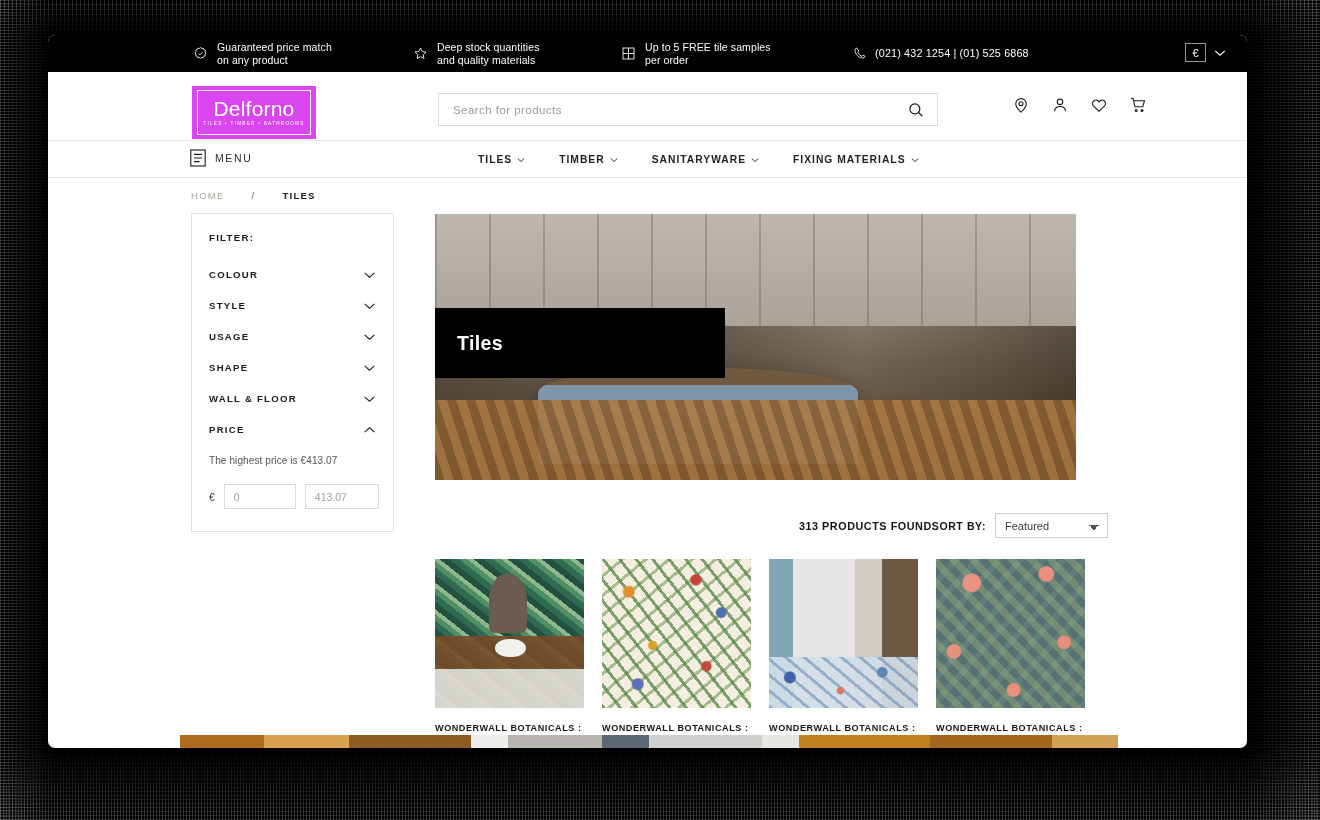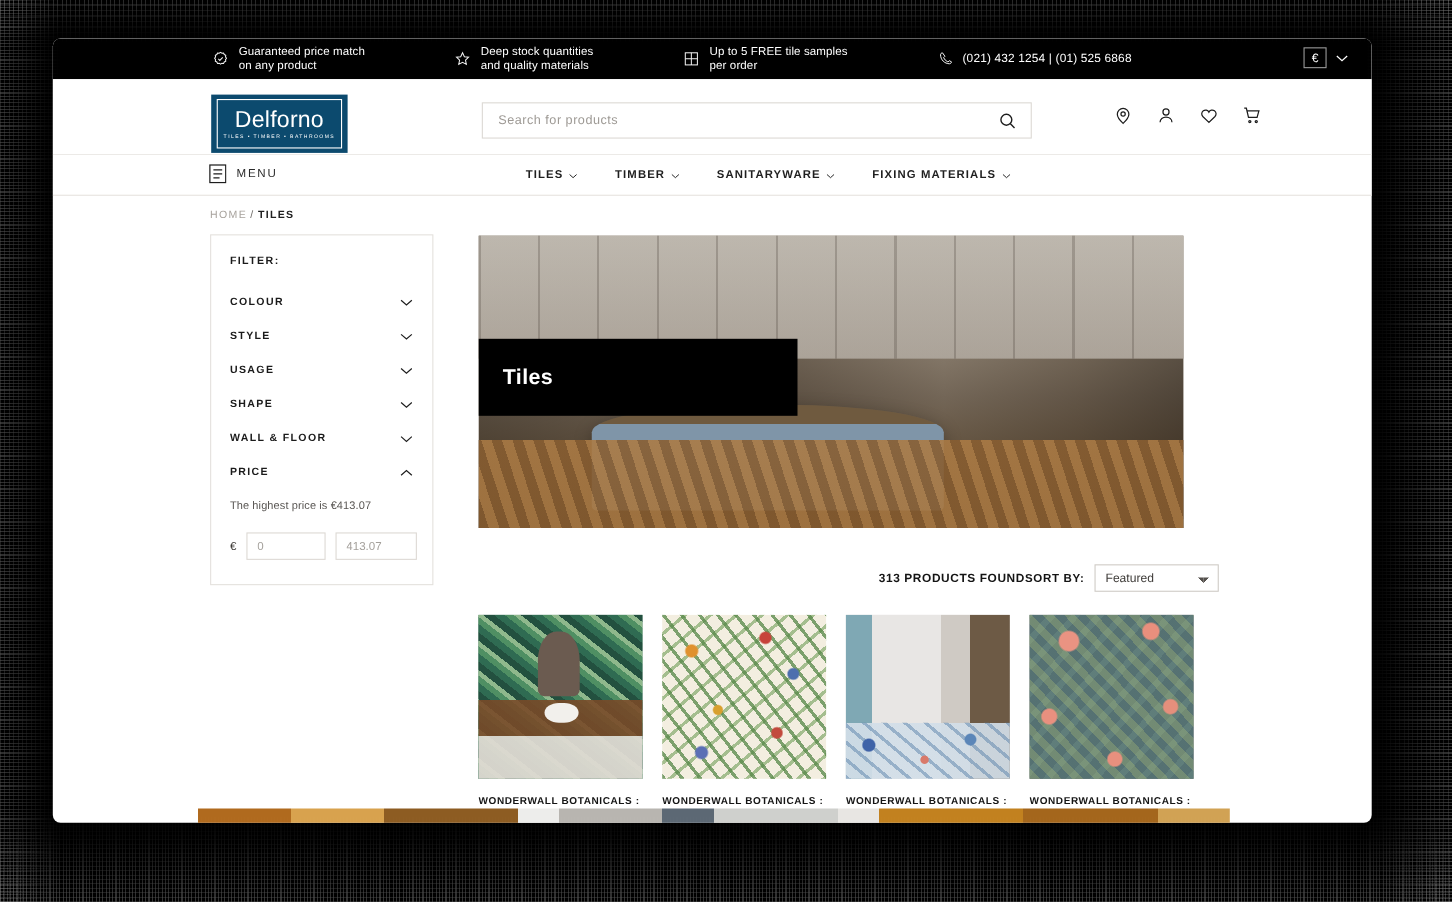--- a/index.html
+++ b/index.html
@@ -115,21 +115,21 @@
     height: 69px;
     background: #fff;
     display: flex;
     align-items: center;
     position: relative;
     border-bottom: 1px solid #eceae7;
   }
   #logo {
     position: absolute; left: 144px; top: 14px;
     width: 124px; height: 53px;
-    background: #0c4a6e;
+    background: #d946ef;
     display: flex; flex-direction: column;
     align-items: center; justify-content: center;
     padding: 4px 5px;
   }
   #logo .lg-inner {
     border: 1px solid #fff;
     width: 100%; height: 100%;
     display: flex; flex-direction: column;
     align-items: center; justify-content: center;
     padding-bottom: 1px;
@@ -194,21 +194,21 @@
     color: #1f1f1f; cursor: pointer; white-space: nowrap;
   }
   .nav-link .nv-chev { width: 8px; height: 6px; }
 
   
   #breadcrumb {
     position: relative;
     height: 35px;
     display: flex; align-items: center;
     padding-left: 143px;
-    font-size: 9.6px; letter-spacing: 1.2px;
+    font-size: 9.6px; letter-spacing: 1.2px; gap: 24px;
   }
   #bc-home { color: #a8a39d; cursor: pointer; }
   #bc-sep { color: #6d6a66; margin: 0 3px; }
   #bc-cur { color: #1f1f1f; font-weight: 700; }
 
   
   #page-body {
     display: flex;
     padding: 0 0 0 143px;
     gap: 41px;

